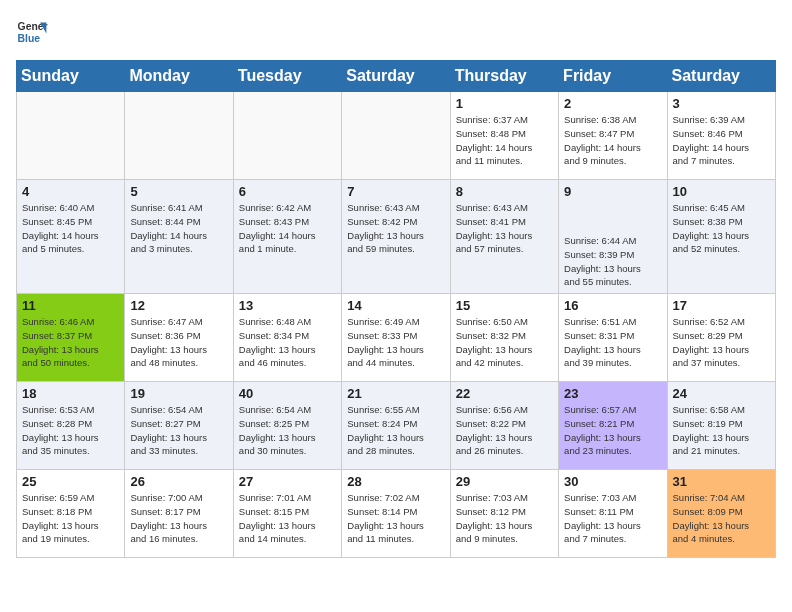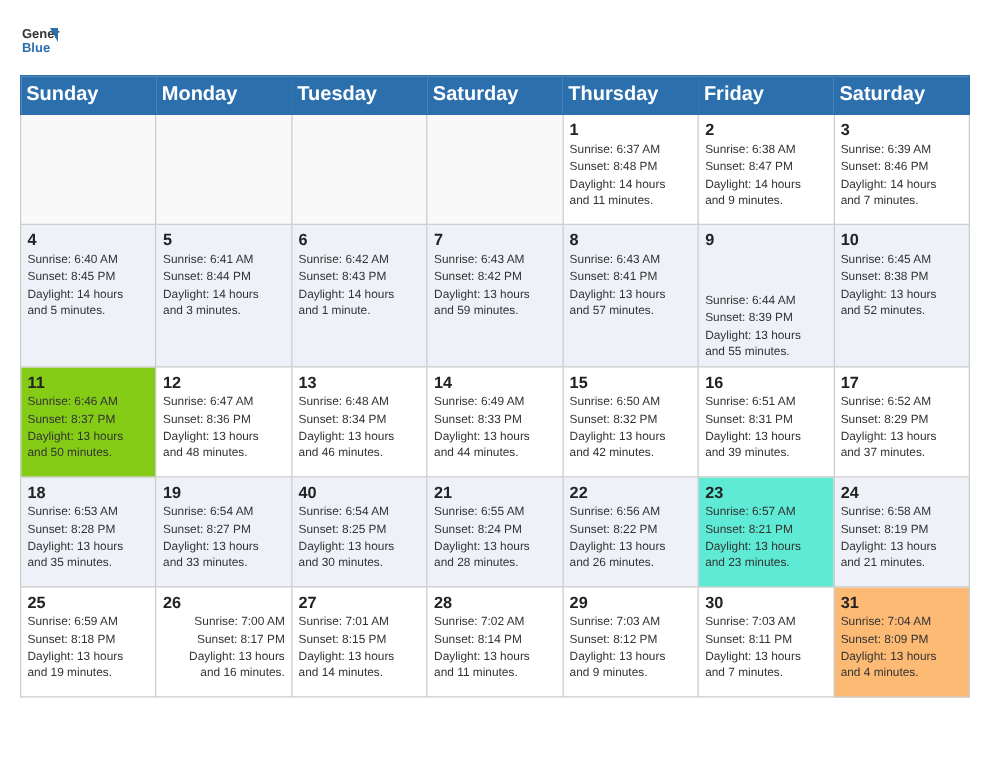--- a/index.html
+++ b/index.html
@@ -269,21 +269,21 @@
 Daylight: 13 hours
 and 28 minutes.</div>
         </td>
         <td style="background-color: rgb(238, 242, 248);">
           <div class="day-num">22</div>
           <div class="day-info" style="white-space: pre-line;">Sunrise: 6:56 AM
 Sunset: 8:22 PM
 Daylight: 13 hours
 and 26 minutes.</div>
         </td>
-        <td style="background-color: #5eead4;">
+        <td style="background-color: #c4b5fd;">
           <div class="day-num">23</div>
           <div class="day-info" style="white-space: pre-line;">Sunrise: 6:57 AM
 Sunset: 8:21 PM
 Daylight: 13 hours
 and 23 minutes.</div>
         </td>
         <td style="background-color: rgb(238, 242, 248);">
           <div class="day-num">24</div>
           <div class="day-info" style="white-space: pre-line;">Sunrise: 6:58 AM
 Sunset: 8:19 PM
@@ -294,21 +294,21 @@
       <tr>
         <td style="background-color: rgb(255, 255, 255); border-radius: 30px;">
           <div class="day-num">25</div>
           <div class="day-info" style="white-space: pre-line;">Sunrise: 6:59 AM
 Sunset: 8:18 PM
 Daylight: 13 hours
 and 19 minutes.</div>
         </td>
         <td style="background-color: rgb(255, 255, 255);">
           <div class="day-num">26</div>
-          <div class="day-info" style="white-space: pre-line; text-align: right;">Sunrise: 7:00 AM
+          <div class="day-info" style="white-space: pre-line;">Sunrise: 7:00 AM
 Sunset: 8:17 PM
 Daylight: 13 hours
 and 16 minutes.</div>
         </td>
         <td style="background-color: rgb(255, 255, 255);">
           <div class="day-num">27</div>
           <div class="day-info" style="white-space: pre-line;">Sunrise: 7:01 AM
 Sunset: 8:15 PM
 Daylight: 13 hours
 and 14 minutes.</div>

